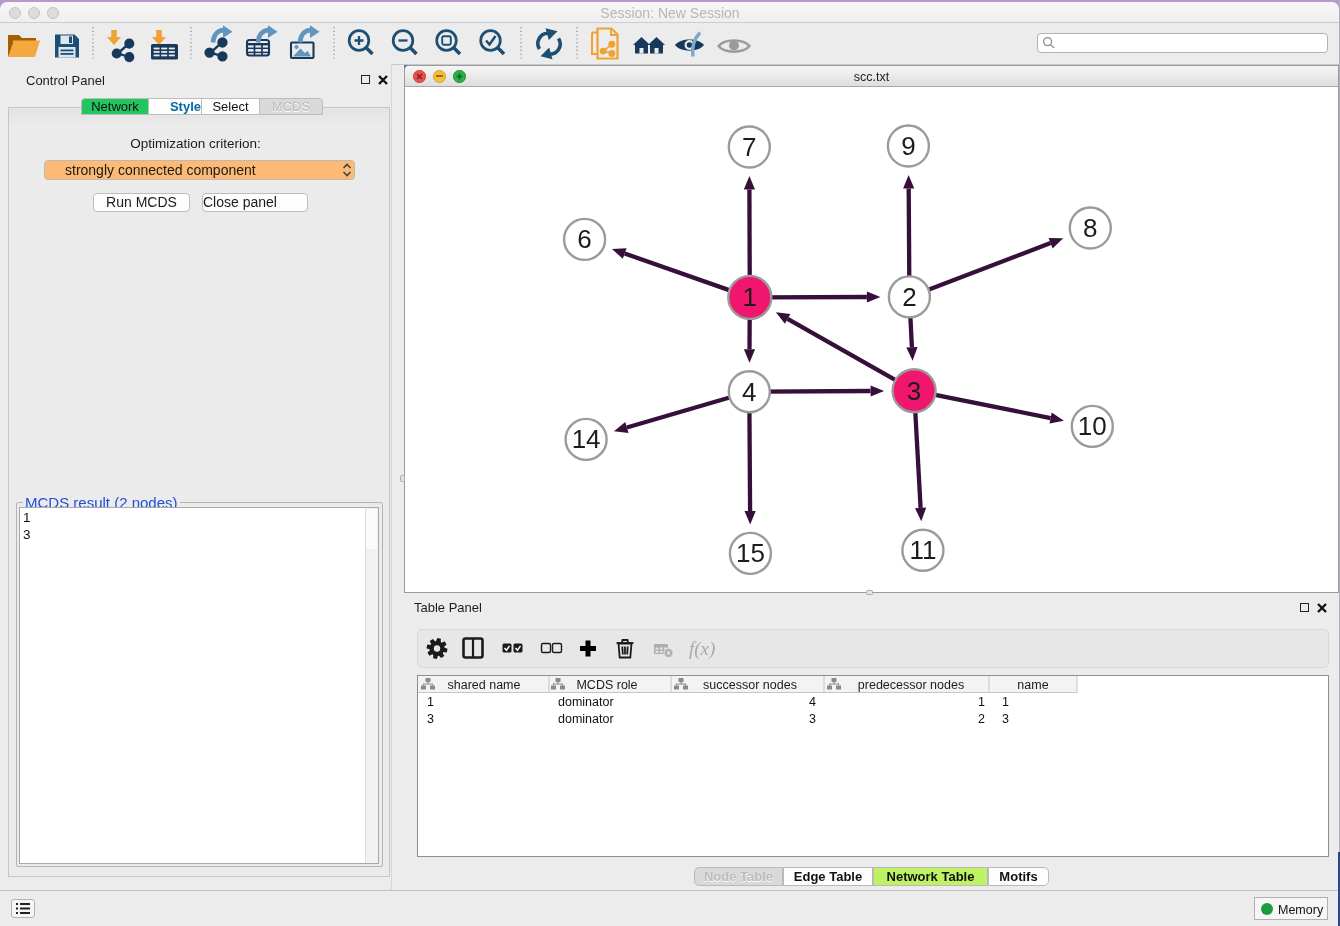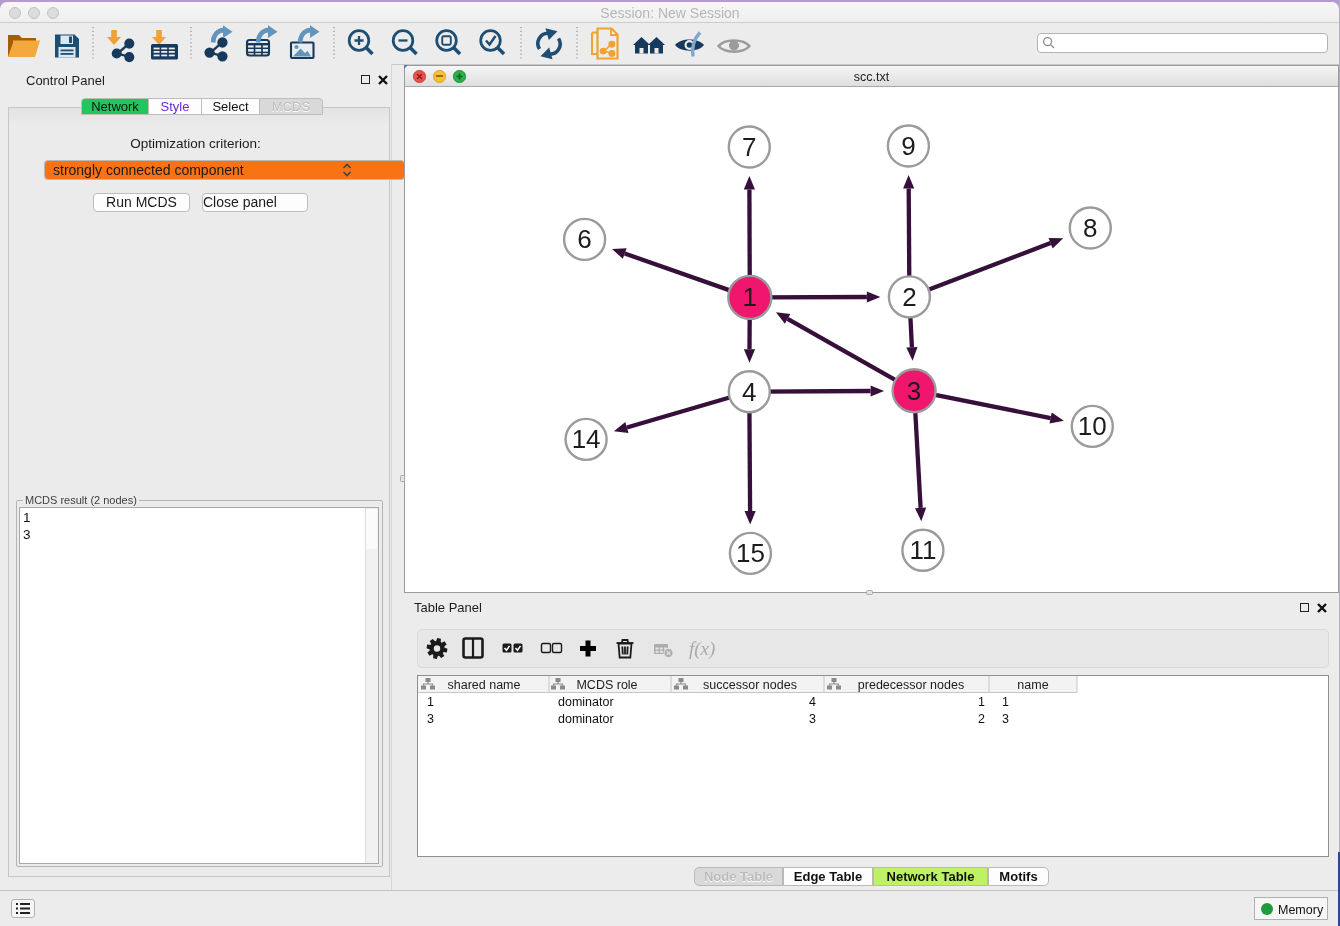--- a/index.html
+++ b/index.html
@@ -130,35 +130,35 @@
 <div class="abs" style="left:26px;top:73px;font-size:13px;color:#1d1d1d;">Control Panel</div>
 <div class="abs" style="left:361px;top:75px;width:9px;height:9px;border:1.5px solid #222;box-sizing:border-box;"></div>
 <svg class="abs" style="left:377px;top:74px;" width="12" height="12" viewBox="0 0 12 12">
     <path d="M2 2 L10 10 M10 2 L2 10" stroke="#111" stroke-width="2.4"></path>
   </svg>
 
 <div class="abs" style="left:8px;top:107px;width:382px;height:770px;background:#ebebeb;border:1px solid #c6c6c6;box-sizing:border-box;"></div>
 <div class="abs" style="left:9px;top:108px;width:380px;height:18px;background:linear-gradient(#e3e3e3,#ebebeb);"></div>
 
 <div class="abs" style="left:81px;top:98px;width:68px;height:17px;background:#22c55e;border:1px solid #bdbdbd;border-radius:4px 0 0 0;box-sizing:border-box;text-align:center;font-size:13px;line-height:16px;color:#111;">Network</div>
-<div class="abs" style="left:148px;top:98px;width:54px;height:17px;background:#fdfdfd;border:1px solid #bdbdbd;box-sizing:border-box;text-align:center;font-size:13px;line-height:16px;color:#6d28d9;">Style</div>
+<div class="abs" style="left:148px;top:98px;width:54px;height:17px;background:#fdfdfd;border:1px solid #bdbdbd;box-sizing:border-box;text-align:right;font-size:13px;line-height:16px;color:#0369a1;font-weight:bold;">Style</div>
 <div class="abs" style="left:201px;top:98px;width:59px;height:17px;background:#fdfdfd;border:1px solid #bdbdbd;box-sizing:border-box;text-align:center;font-size:13px;line-height:16px;color:#111;">Select</div>
 <div class="abs" style="left:259px;top:98px;width:64px;height:17px;background:#d9d9d9;border:1px solid #bdbdbd;border-radius:0 4px 0 0;box-sizing:border-box;text-align:center;font-size:13px;line-height:16px;color:#bcbcbc;text-shadow:0 1px 0 #fff;">MCDS</div>
 
 <div class="abs" style="left:0px;top:136px;width:391px;text-align:center;font-size:13.5px;color:#1b1b1b;">Optimization criterion:</div>
-<div class="abs" style="left:44px;top:160px;width:361px;height:20px;background:#f97316;border:1px solid #b9b9b9;border-radius:4px;box-sizing:border-box;font-size:14px;line-height:18px;color:#1b1b1b;padding-left:8px;">strongly connected component</div>
+<div class="abs" style="left:44px;top:160px;width:311px;height:20px;background:#fdba74;border:1px solid #b9b9b9;border-radius:4px;box-sizing:border-box;font-size:14px;line-height:18px;color:#1b1b1b;padding-left:20px;">strongly connected component</div>
 <svg class="abs" style="left:341px;top:163px;" width="12" height="14" viewBox="0 0 12 14">
     <path d="M2.5 5 L6 1.5 L9.5 5" fill="none" stroke="#444" stroke-width="1.6"></path>
     <path d="M2.5 9 L6 12.5 L9.5 9" fill="none" stroke="#444" stroke-width="1.6"></path>
   </svg>
 <div class="abs" style="left:93px;top:193px;width:97px;height:19px;background:#fdfdfd;border:1px solid #bdbdbd;border-radius:4px;box-sizing:border-box;text-align:center;font-size:14px;line-height:17px;color:#1b1b1b;">Run MCDS</div>
 <div class="abs" style="left:202px;top:193px;width:106px;height:19px;background:#fdfdfd;border:1px solid #bdbdbd;border-radius:4px;box-sizing:border-box;text-align:left;font-size:14px;line-height:17px;color:#1b1b1b;">Close panel</div>
 
 <fieldset class="abs" style="left:16px;top:494px;width:367px;height:373px;border:1px solid #b5b5b5;border-radius:2px;box-sizing:border-box;margin:0;padding:0;">
-<legend style="font-size:11px;color:#404040;margin-left:6px;padding:0 2px;font-family:'Liberation Sans',sans-serif;">MCDS result (2 nodes)</legend>
+<legend style="font-size:15px;color:#1d4ed8;margin-left:6px;padding:0 2px;font-family:'Liberation Sans',sans-serif;">MCDS result (2 nodes)</legend>
 </fieldset>
 <div class="abs" style="left:19px;top:507px;width:360px;height:357px;background:#fff;border:1px solid #a9a9a9;box-sizing:border-box;"></div>
 <div class="abs" style="left:365px;top:508px;width:13px;height:355px;background:#f1f1f1;border-left:1px solid #ddd;box-sizing:border-box;"></div>
 <div class="abs" style="left:366px;top:509px;width:11px;height:40px;background:#fbfbfb;"></div>
 <div class="abs" style="left:23px;top:510px;font-size:13.5px;color:#111;line-height:16.5px;">1<br>3</div>
 
 <div class="abs" style="left:404px;top:65px;width:935px;height:528px;background:#fff;border:1px solid #9b9b9b;box-sizing:border-box;"></div>
 <div class="abs" style="left:405px;top:66px;width:933px;height:21px;background:linear-gradient(#f6f6f6,#dedede);border-bottom:1px solid #a8a8a8;box-sizing:border-box;"></div>
 <div class="abs" style="left:405px;top:70px;width:933px;text-align:center;font-size:12.5px;color:#1c1c1c;">scc.txt</div>
 <div class="abs" style="left:413px;top:70px;width:12.5px;height:12.5px;border-radius:50%;background:#e8544d;border:1px solid #c8403c;box-sizing:border-box;"></div>

